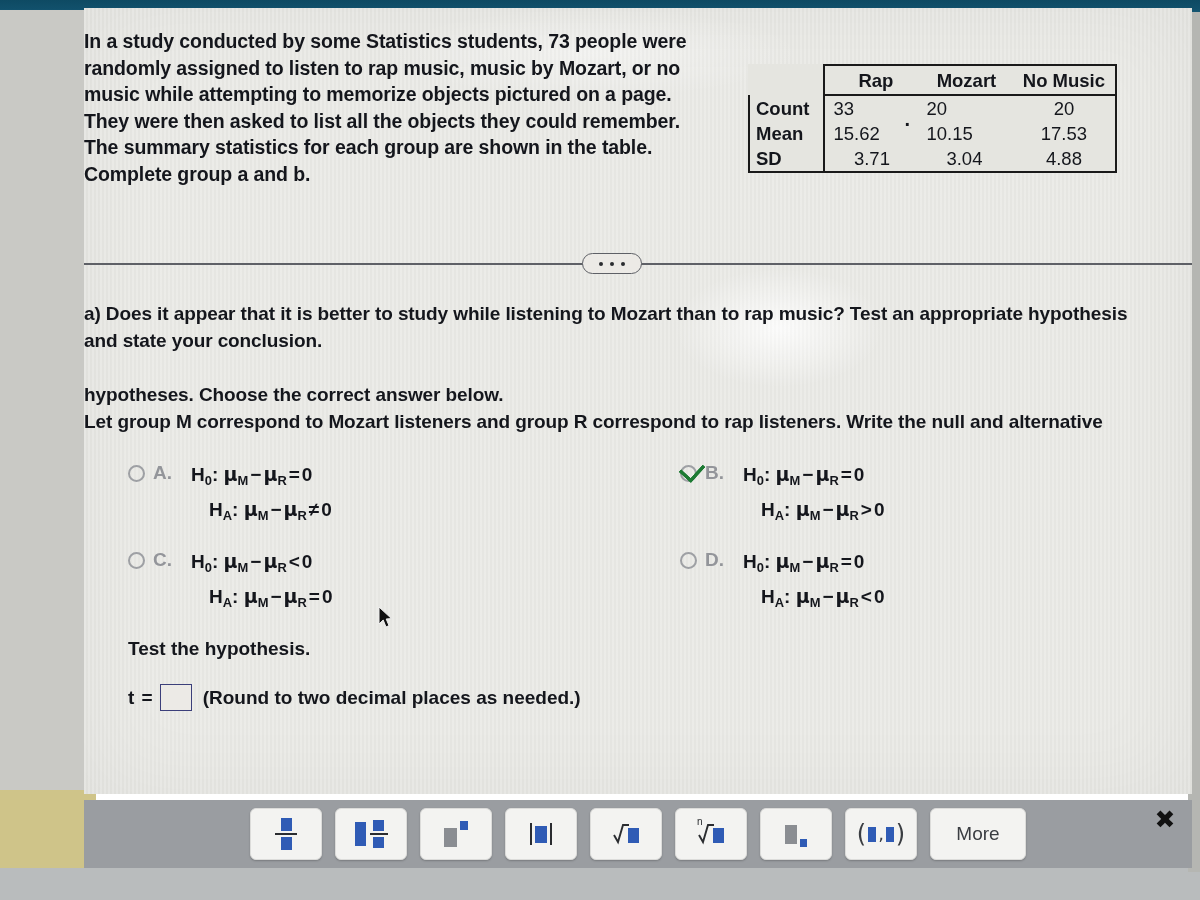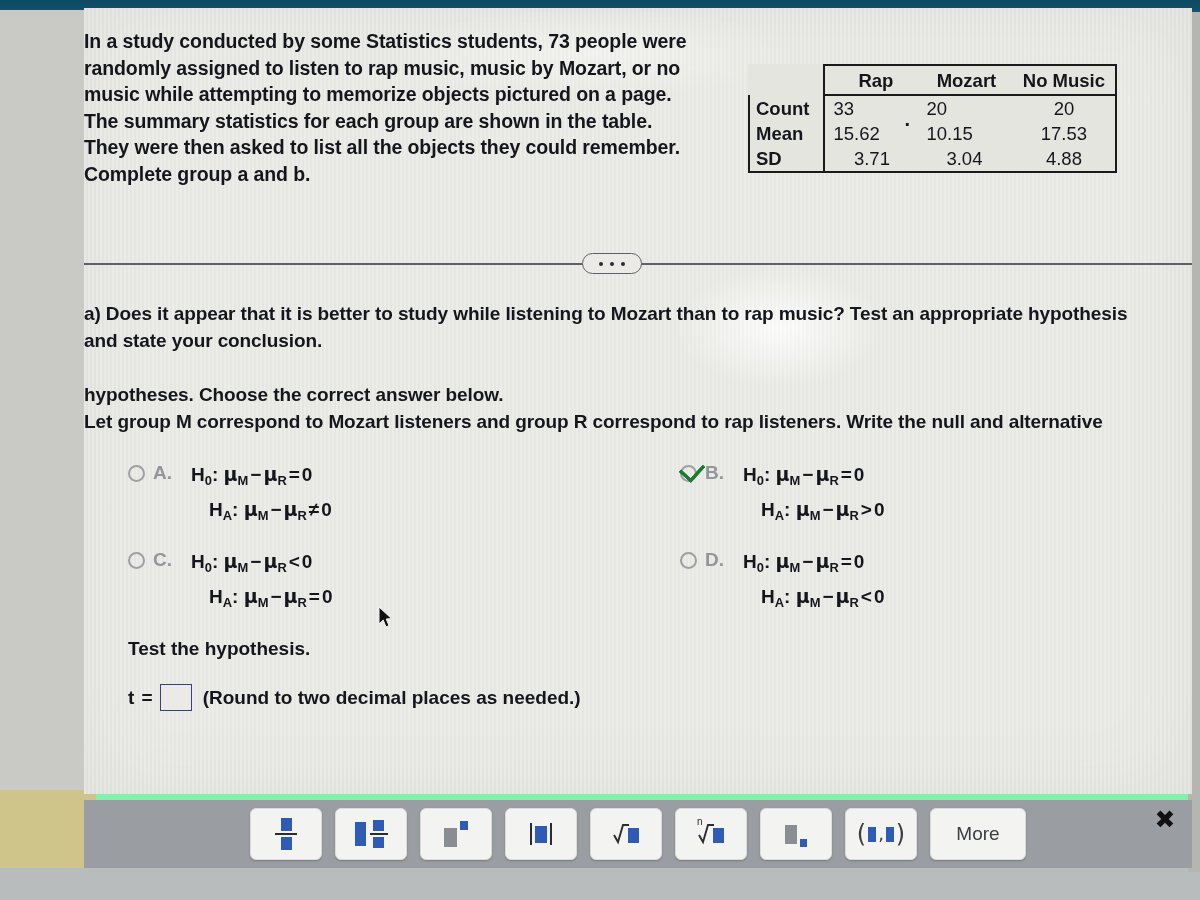--- a/index.html
+++ b/index.html
@@ -8,21 +8,21 @@
     width:1200px; height:900px;
     font-family:"Liberation Sans", sans-serif;
     background:#8e9196;
     overflow:hidden;
     position:relative;
   }
 
   
   #photo-frame {
     position:absolute; inset:0;
-    background:#86efac;
+    background:#ffffff;
   }
   #top-band {
     position:absolute; left:0; top:0; width:1200px; height:16px;
     background:linear-gradient(180deg,#0e4a63 0%, #11506b 55%, #1d5f7c 100%);
   }
   #left-gutter {
     position:absolute; left:0; top:10px; width:84px; height:790px;
     background:#c9c9c5;
   }
   #tan-block {
@@ -239,22 +239,22 @@
   <div id="page">
     <div class="glare" id="glare1"></div>
     <div class="glare" id="glare2"></div>
 
     <div id="content">
 
       <div id="stem">
         <div>In a study conducted by some Statistics students, 73 people were</div>
         <div>randomly assigned to listen to rap music, music by Mozart, or no</div>
         <div>music while attempting to memorize objects pictured on a page.</div>
+        <div>They were then asked to list all the objects they could remember.</div>
         <div>The summary statistics for each group are shown in the table.</div>
-        <div>They were then asked to list all the objects they could remember.</div>
         <div>Complete group a and b.</div>
       </div>
 
       <table id="summary-table">
         <thead>
           <tr>
             <th class="corner"></th>
             <th class="h1">Rap</th>
             <th>Mozart</th>
             <th class="h3">No Music</th>

